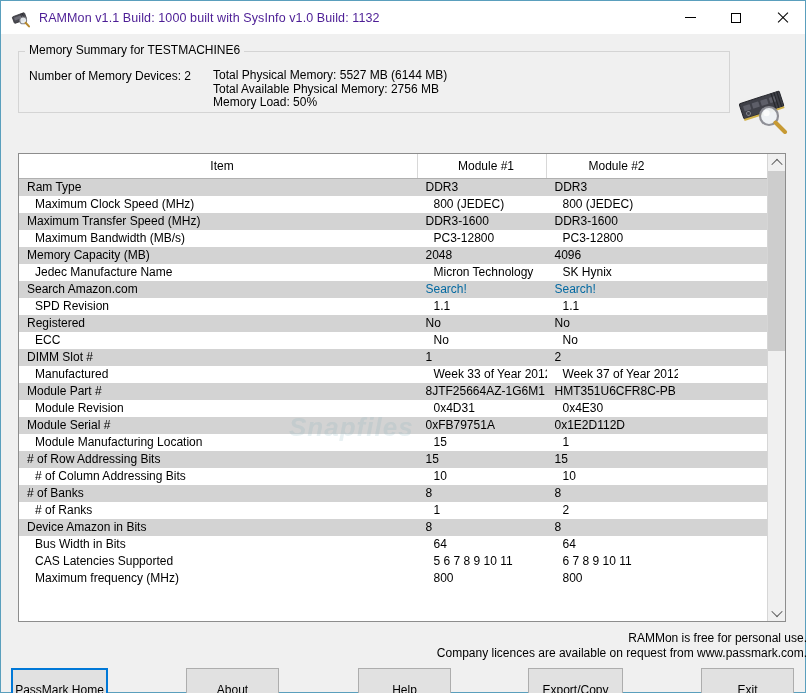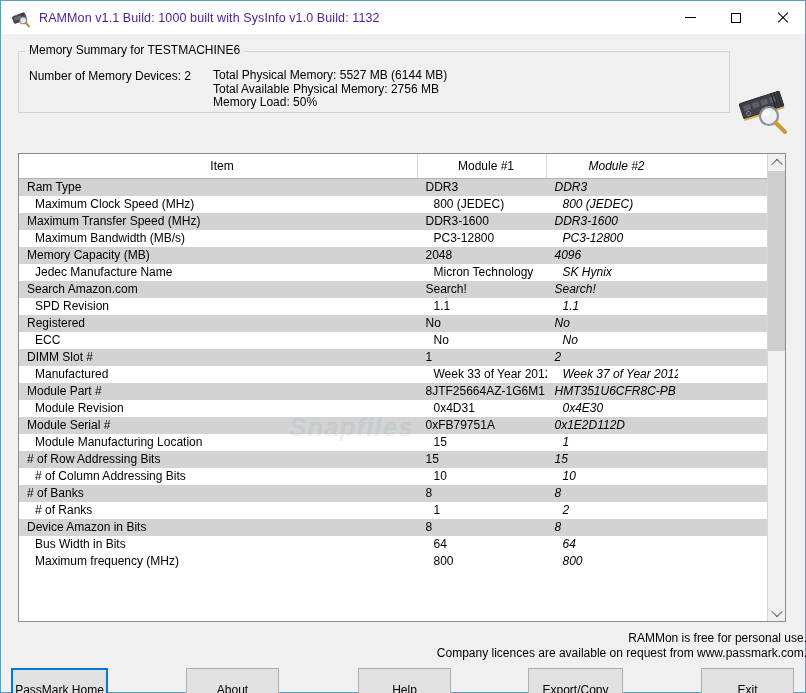--- a/index.html
+++ b/index.html
@@ -181,24 +181,24 @@
     padding: 0 0 0 8px;
     vertical-align: middle;
     white-space: nowrap;
     overflow: hidden;
     font-size: 12px;
     line-height: 17px;
   }
   tr.alt td { background: #d3d3d3; }
   tr.norm td { background: #ffffff; padding-left: 16px; }
   td.indent1 { padding-left: 30px; }
-  .link-cell { color: #000000; margin-top: 46px; }
+  .link-cell { color: #0369a1; margin-top: 46px; }
   .col-item { width: 390px; }
   .col-m1 { width: 120px; }
-  .col-m2 { width: 123px; font-style: italic; }
+  .col-m2 { width: 123px; }
   .col-pad { width: auto; }
 
   
   .watermark {
     position: absolute;
     left: 270px;
     top: 258px;
     font-size: 26px;
     font-weight: bold;
     font-style: italic;
@@ -497,20 +497,26 @@
                 <td class="col-m2">8</td>
                 <td class="col-pad"></td>
               </tr>
               <tr class="norm">
                 <td class="col-item">Bus Width in Bits</td>
                 <td class="col-m1">64</td>
                 <td class="col-m2">64</td>
                 <td class="col-pad"></td>
               </tr>
               <tr class="norm">
+                <td class="col-item">CAS Latencies Supported</td>
+                <td class="col-m1">5 6 7 8 9 10 11</td>
+                <td class="col-m2">6 7 8 9 10 11</td>
+                <td class="col-pad"></td>
+              </tr>
+              <tr class="norm">
                 <td class="col-item indent1">Maximum frequency (MHz)</td>
                 <td class="col-m1">800</td>
                 <td class="col-m2">800</td>
                 <td class="col-pad"></td>
               </tr>
             </tbody>
         </table>
       </div>
 
       <div class="vscroll">

